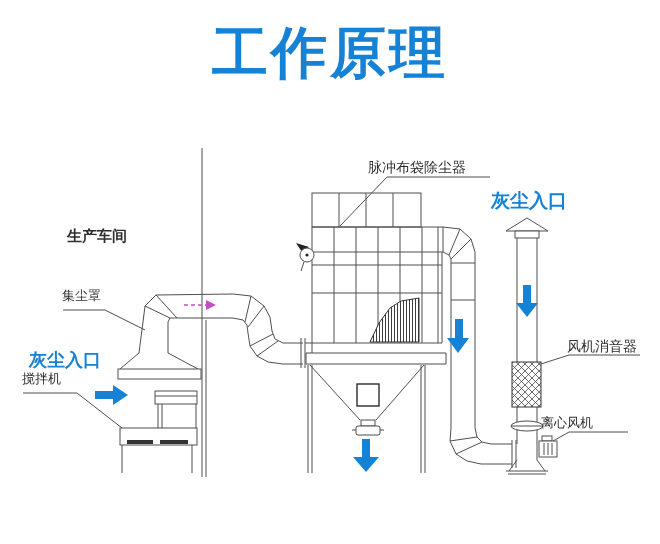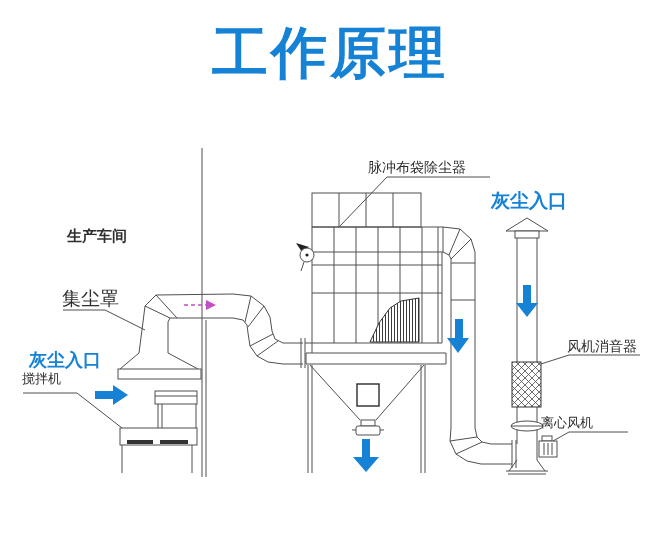--- a/index.html
+++ b/index.html
@@ -162,21 +162,21 @@
       <g>
         <path class="ln" d="M63,310 H105 L145,330"></path>
         <path class="ln" d="M23,393 H77 L122,428"></path>
         <path class="ln" d="M490,177 H387 L340,226"></path>
         <path class="ln" d="M640,355 H569 L541,364"></path>
         <path class="ln" d="M628,432 H569 L553,441"></path>
       </g>
     </svg>
 
     <div class="lbl w700" style="left:67px;top:228px;font-size:15px;">生产车间</div>
-    <div class="lbl" style="left:62px;top:289px;font-size:19px;">集尘罩</div>
+    <div class="lbl" style="left:62px;top:289px;font-size:13px;">集尘罩</div>
     <div class="lbl blue" style="left:29px;top:351px;font-size:18px;">灰尘入口</div>
     <div class="lbl" style="left:22px;top:372px;font-size:13px;">搅拌机</div>
     <div class="lbl" style="left:368px;top:160px;font-size:14px;">脉冲布袋除尘器</div>
     <div class="lbl blue" style="left:491px;top:191px;font-size:19px;">灰尘入口</div>
     <div class="lbl" style="left:567px;top:339px;font-size:14px;">风机消音器</div>
     <div class="lbl" style="left:541px;top:416px;font-size:13px;">离心风机</div>
   </div>
 </div>
 
 </body></html>

